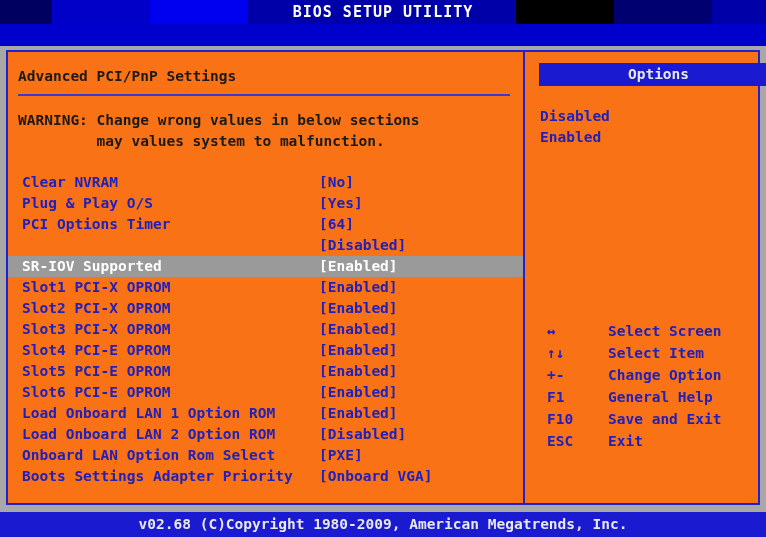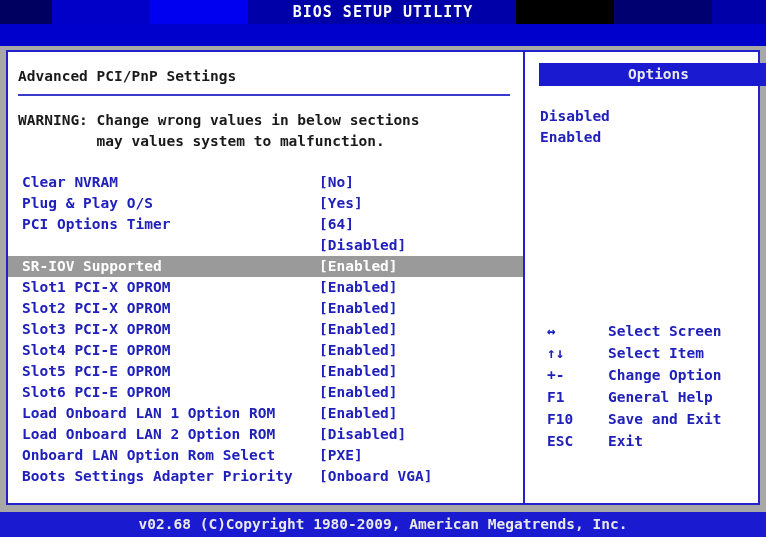--- a/index.html
+++ b/index.html
@@ -63,21 +63,21 @@
     font-weight: bold;
     margin-top: 40px;
   }
 
   
   #frame {
     position: absolute;
     left: 6px; top: 50px;
     width: 754px; height: 455px;
     border: 2px solid #2222cc;
-    background: #ffffff;
+    background: #f97316;
     box-sizing: border-box;
   }
 
   
   #vdivider {
     position: absolute;
     left: 515px; top: 0;
     width: 2px; height: 451px;
     background: #2222cc;
   }

